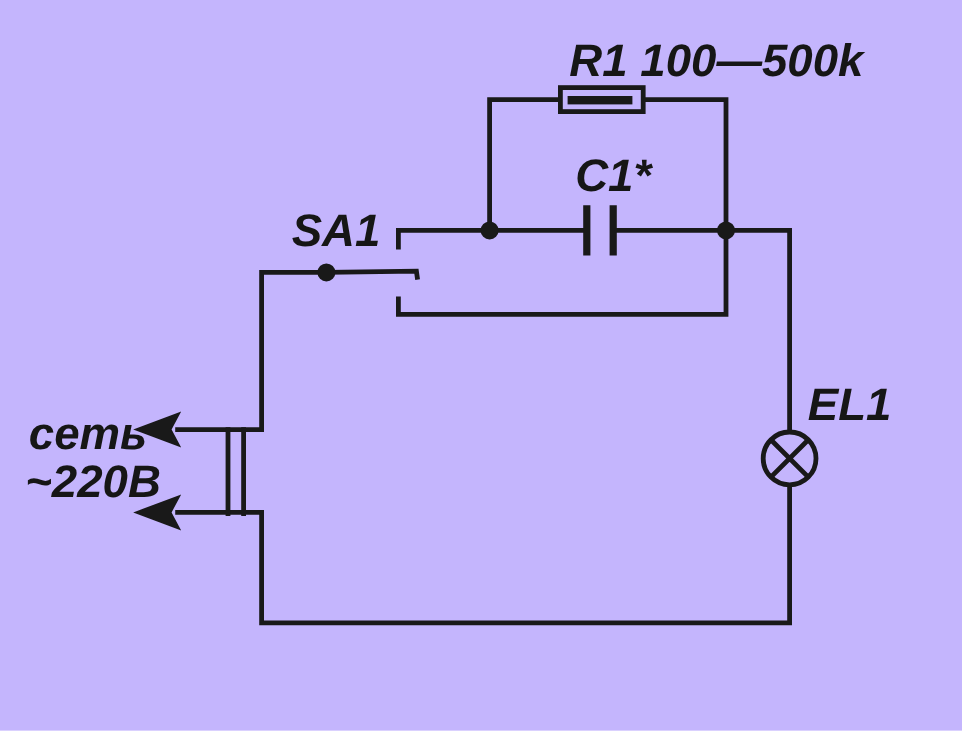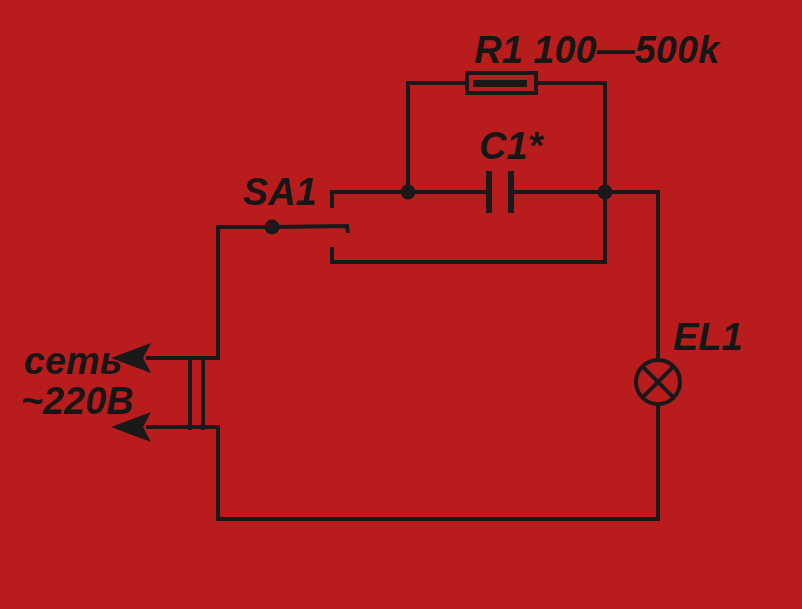--- a/index.html
+++ b/index.html
@@ -4,21 +4,21 @@
 <style>
   html, body {
     margin: 0;
     padding: 0;
     background: #ffffff;
   }
   .stage {
     position: relative;
     width: 802px;
     height: 609px;
-    background: #b91c1c;
+    background: #c4b5fd;
     overflow: hidden;
   }
   svg.schematic {
     display: block;
     width: 802px;
     height: 609px;
   }
   .wire {
     fill: none;
     stroke: #191919;

